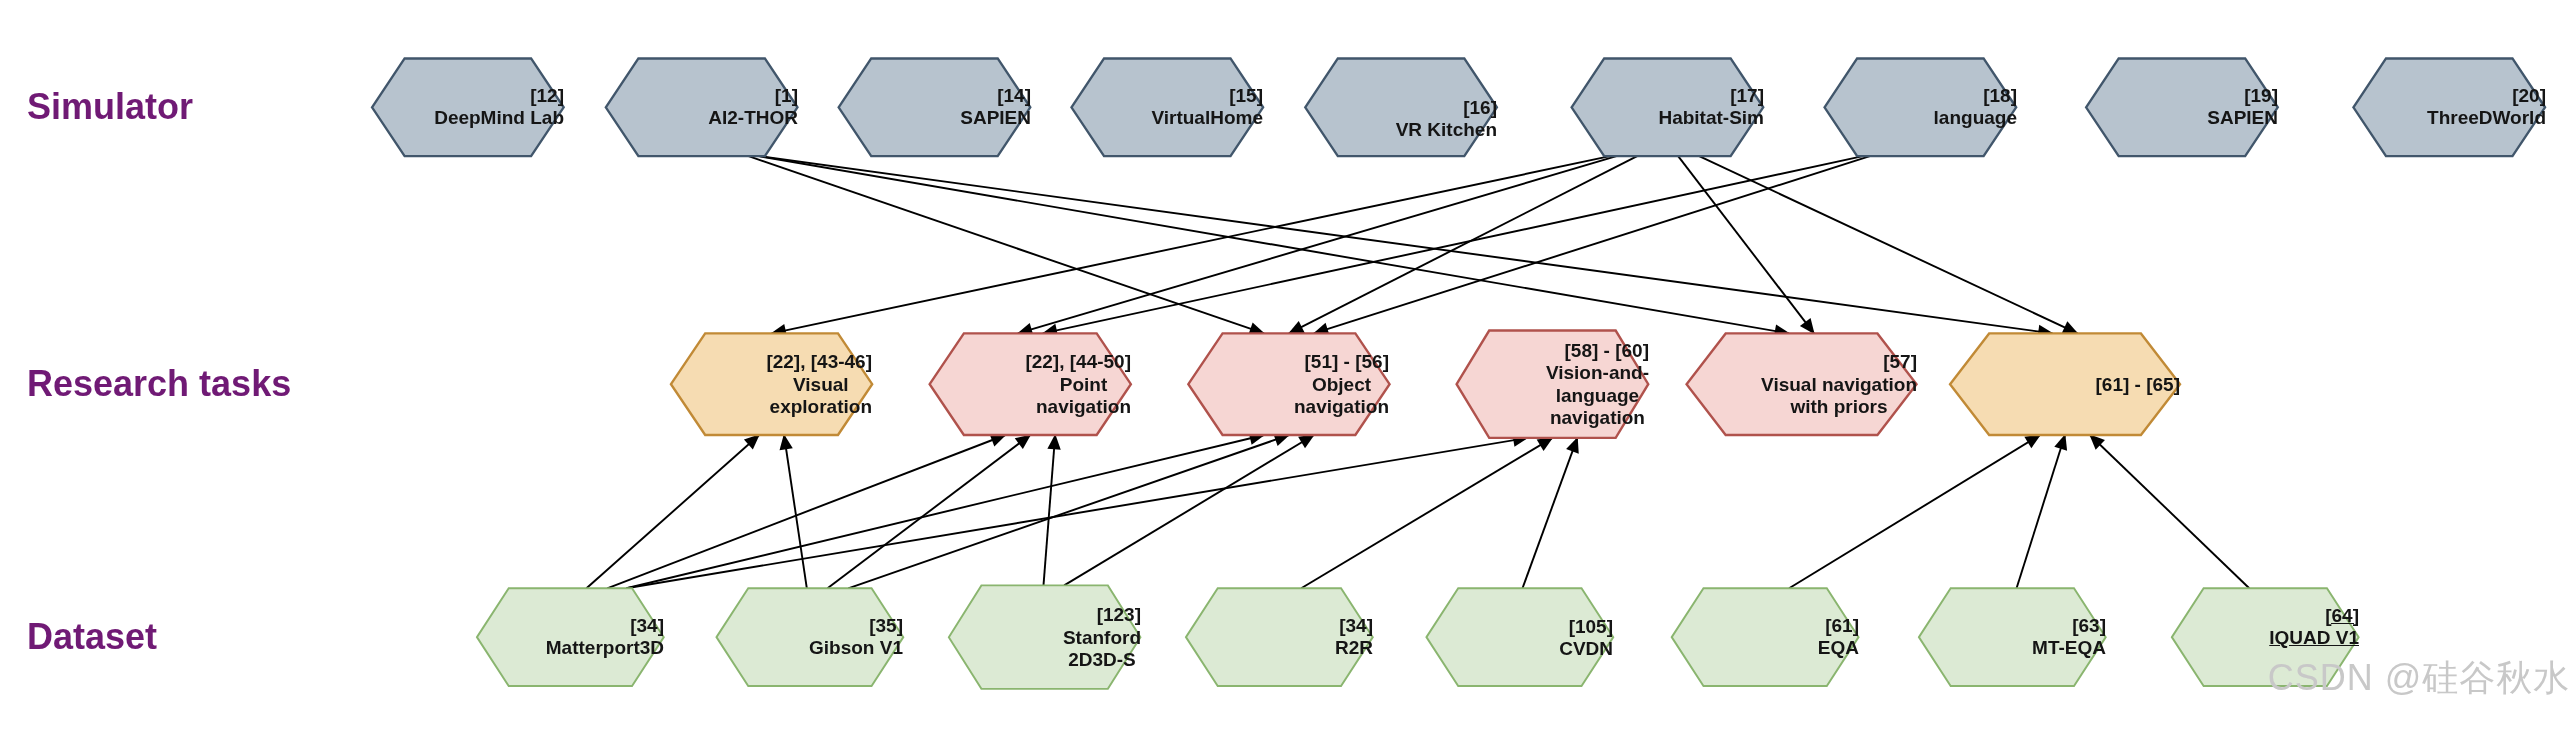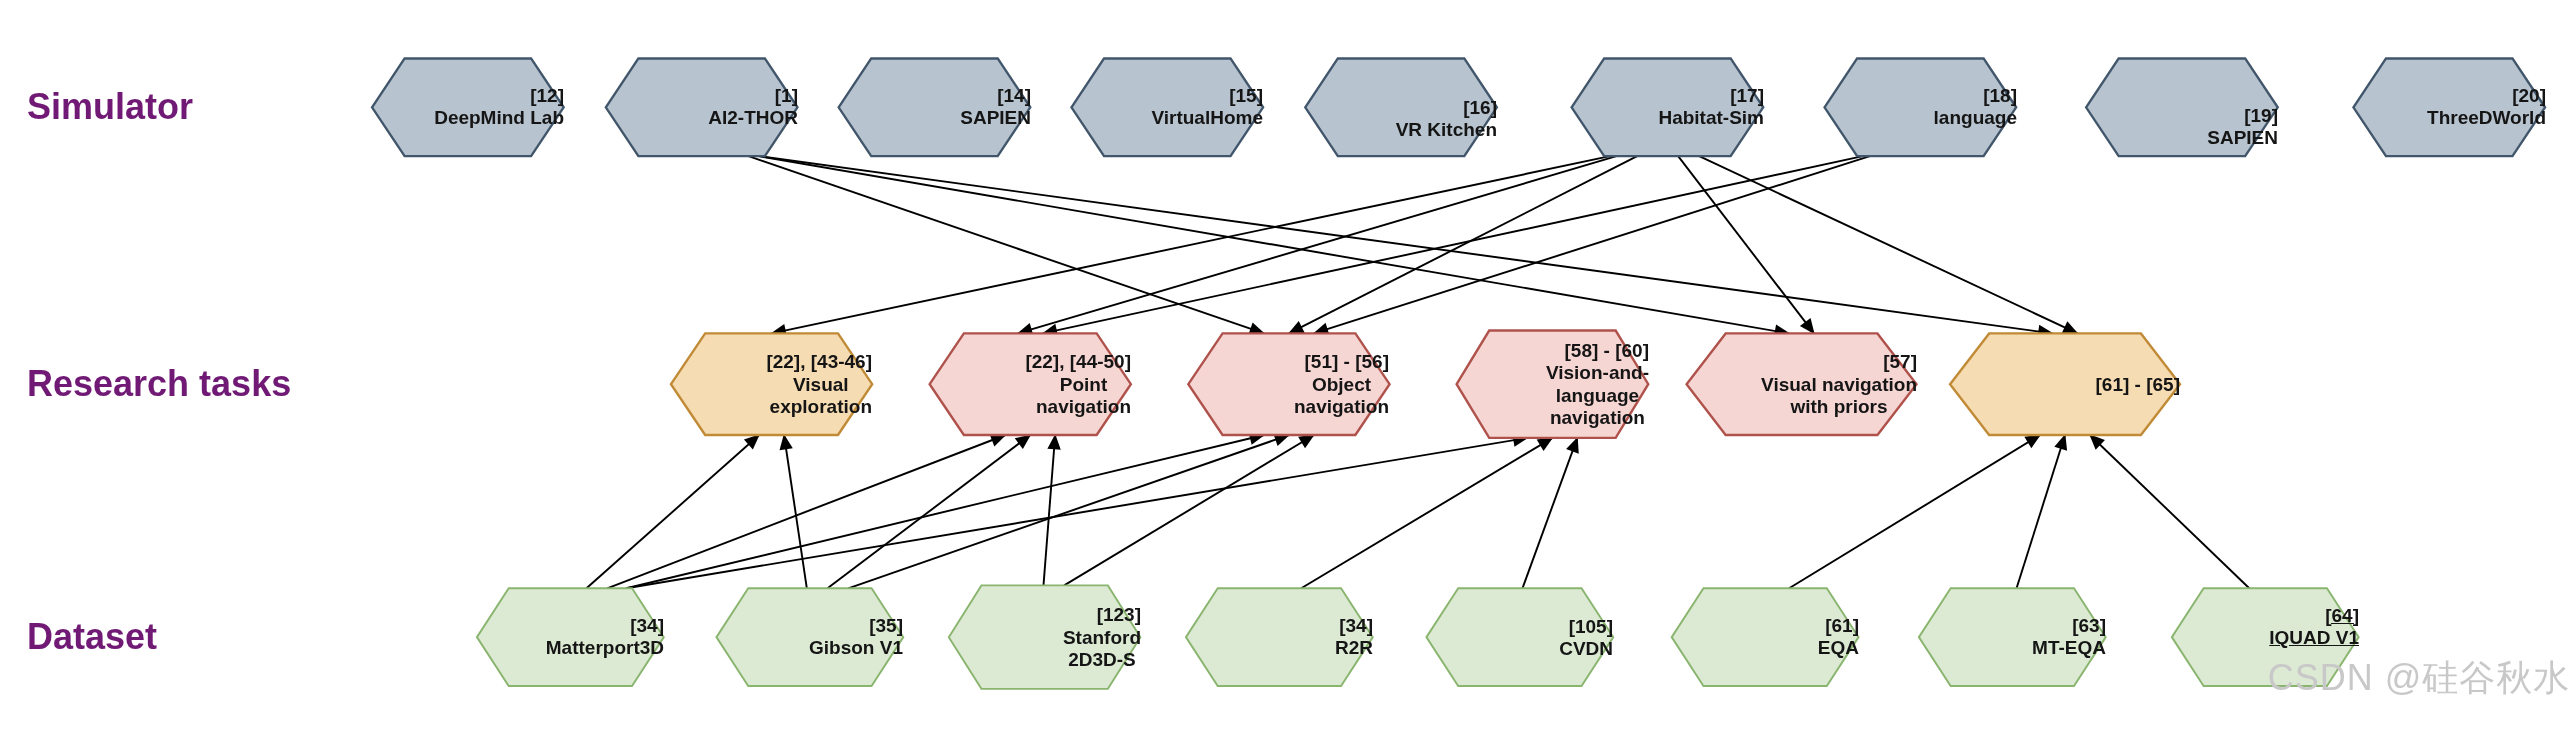--- a/index.html
+++ b/index.html
@@ -135,21 +135,21 @@
         <div class="node-name">VR Kitchen</div>
       </div>
       <div class="node-label" style="left: 1572px; top: 58px; width: 192px; height: 98px;">
         <div class="node-ref">[17]</div>
         <div class="node-name">Habitat-Sim</div>
       </div>
       <div class="node-label" style="left: 1825px; top: 58px; width: 192px; height: 98px;">
         <div class="node-ref">[18]</div>
         <div class="node-name">language</div>
       </div>
-      <div class="node-label" style="left: 2086px; top: 58px; width: 192px; height: 98px; margin-top: 20px;">
+      <div class="node-label" style="left: 2086px; top: 58px; width: 192px; height: 98px;">
         <div class="node-ref">[19]</div>
         <div class="node-name">SAPIEN</div>
       </div>
       <div class="node-label" style="left: 2354px; top: 58px; width: 192px; height: 98px;">
         <div class="node-ref">[20]</div>
         <div class="node-name">ThreeDWorld</div>
       </div>
       <div class="node-label" style="left: 671px; top: 334px; width: 201px; height: 102px;">
         <div class="node-ref">[22], [43-46]</div>
         <div class="node-name">Visual

